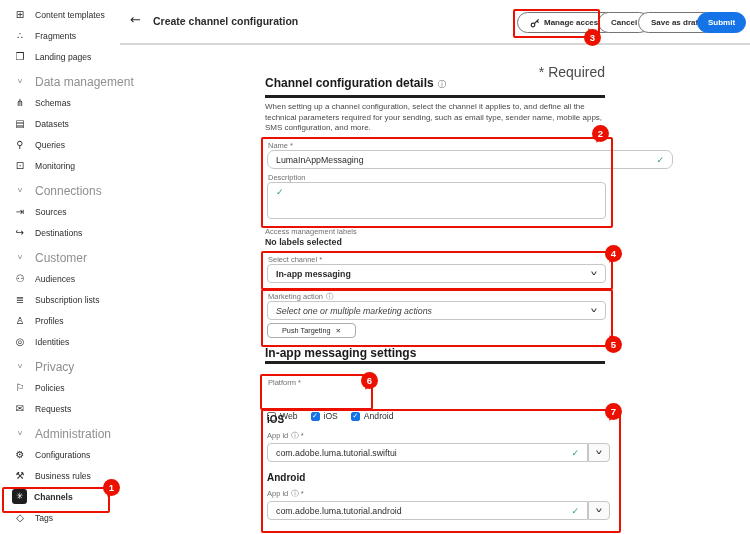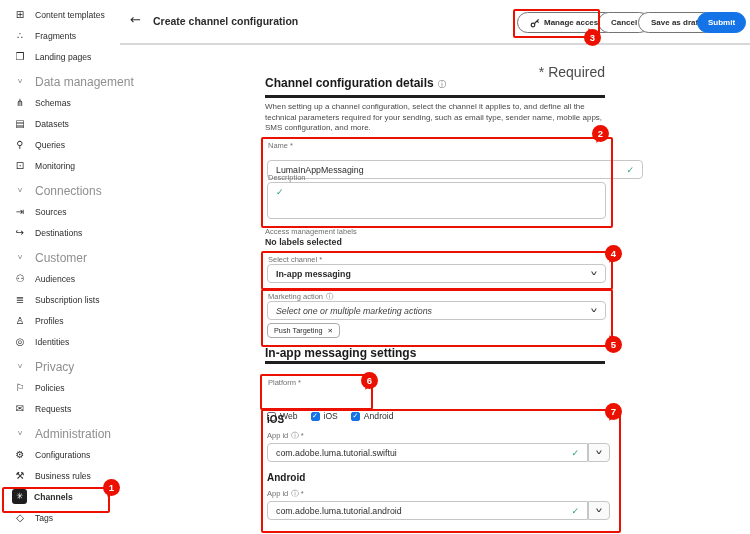--- a/index.html
+++ b/index.html
@@ -40,21 +40,21 @@
   .flabel .ast{color:#707070;margin-left:2px;}
   .fieldbox{border:1px solid #c6c6c6;border-radius:4px;background:#fff;box-sizing:border-box;
             display:flex;align-items:center;padding:0 8px;font-size:8.8px;color:#2c2c2c;position:absolute;}
   .fieldbox .grow{flex:1;}
   .valid{color:#2d9d78;font-size:9px;font-family:"DejaVu Sans",sans-serif;}
   .chev{color:#3c3c3c;font-size:8px;transform:scaleX(1.5) scaleY(0.75);font-family:"DejaVu Sans",sans-serif;}
   .textarea{align-items:flex-start;padding-top:4px;}
   .bold{font-weight:bold;}
   .italic{font-style:italic;color:#3f3f3f;}
   .tag{position:absolute;border:1px solid #ababab;border-radius:4px;height:13px;display:flex;
-       align-items:center;padding:0 6px;font-size:7.3px;color:#2c2c2c;background:#fff;}
+       align-items:center;padding:0 14px;font-size:7.3px;color:#2c2c2c;background:#fff;}
   .tag .x{margin-left:5px;font-size:6.5px;color:#2c2c2c;cursor:pointer;font-family:"DejaVu Sans",sans-serif;}
   .subhead{font-size:10px;font-weight:bold;color:#1a1a1a;}
   .combo-btn{position:absolute;border:1px solid #c6c6c6;border-left:1px solid #c6c6c6;background:#fafafa;
        border-radius:0 4px 4px 0;box-sizing:border-box;display:flex;align-items:center;justify-content:center;cursor:pointer;}
   .combo-input{border-radius:4px 0 0 4px;}
 
   
   .cbgroup{display:flex;gap:13px;}
   .cbrow{display:flex;align-items:center;gap:4px;cursor:pointer;}
   .cb{width:9px;height:9px;border:1.5px solid #6e6e6e;border-radius:2px;box-sizing:border-box;
@@ -223,21 +223,21 @@
 
   <div class="abs h2" style="left:265px;top:76px;">
     <span>Channel configuration details</span><span class="info">ⓘ</span>
   </div>
   <div class="abs rule" style="left:265px;top:95px;width:340px;"></div>
   <div class="abs para" style="left:265px;top:102px;width:342px;">When setting up a channel configuration, select the channel it applies to, and define all the technical parameters required for your sending, such as email type, sender name, mobile apps, SMS configuration, and more.</div>
 
   <div class="abs flabel" style="left:268px;top:141px;">
     <span>Name</span><span class="ast">*</span>
   </div>
-  <div class="fieldbox" style="left:267px;top:160px;width:376px;height:19px;">
+  <div class="fieldbox" style="left:267px;top:150px;width:406px;height:19px;border-radius:7px;">
     <span class="grow">LumaInAppMessaging</span>
     <span class="valid">✓</span>
   </div>
 
   <div class="abs flabel" style="left:268px;top:173px;">Description</div>
   <div class="fieldbox textarea" style="left:267px;top:182px;width:339px;height:37px;">
     <span class="valid">✓</span>
   </div>
 
   <div class="abs flabel" style="left:265px;top:227px;">Access management labels</div>

